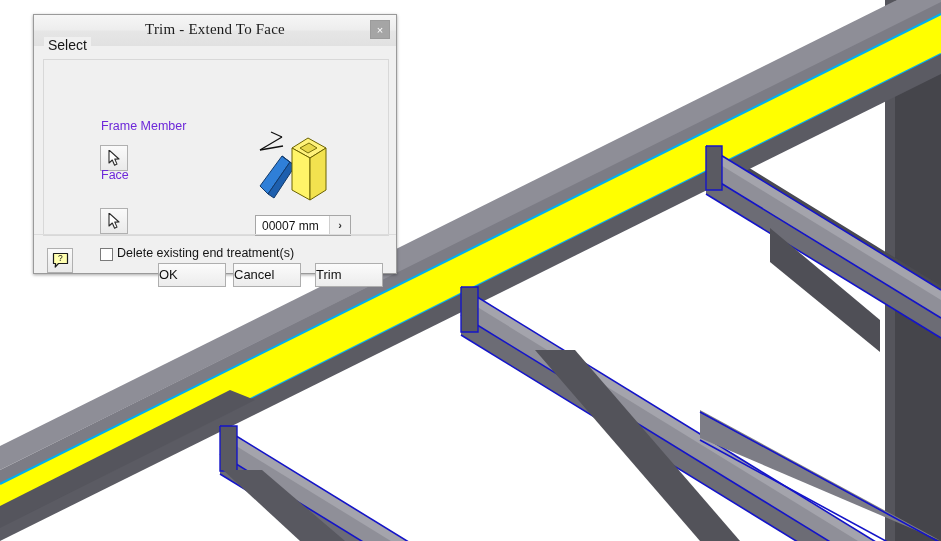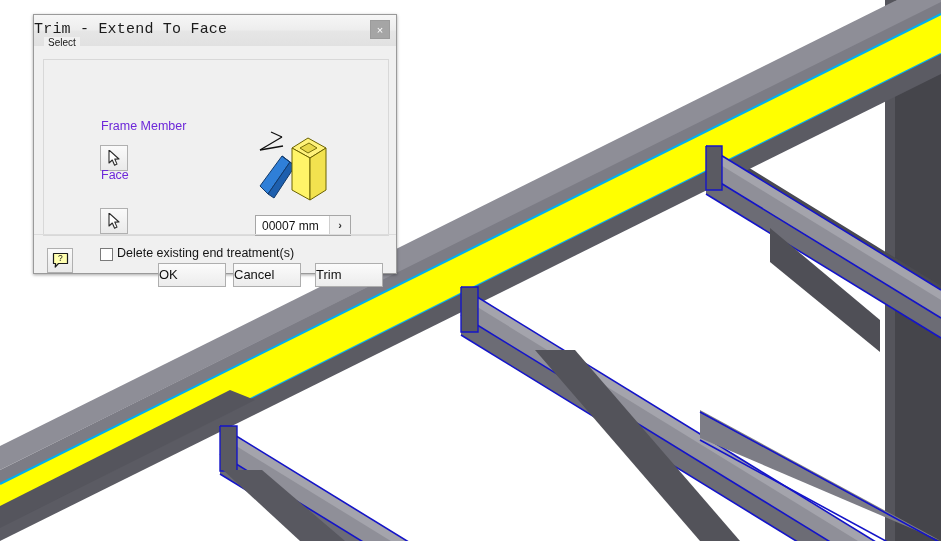--- a/index.html
+++ b/index.html
@@ -41,23 +41,24 @@
   .titlebar {
     position: relative;
     height: 31px;
     background: linear-gradient(to bottom, #f6f6f6 0%, #ededed 48%, #e6e6e6 52%, #e1e1e1 100%);
     border-bottom: 1px solid #d3d3d3;
   }
   .title-text {
     position: absolute;
     left: 0; right: 0;
     top: 6px;
+    text-align: center;
     font-size: 15px;
     color: #1b1b1b;
-    font-family: Liberation Mono, monospace;
+    font-family: Liberation Serif, serif;
     letter-spacing: 0.2px;
   }
   .close-btn {
     position: absolute;
     right: 6px;
     top: 5px;
     width: 20px;
     height: 19px;
     background: #a5a5a5;
     border: 1px solid #9b9b9b;
@@ -86,21 +87,21 @@
     border: 1px solid #d8d8d8;
     background: transparent;
     box-sizing: border-box;
   }
   .group-legend {
     position: absolute;
     left: 10px;
     top: -9px;
     background: #f0f0f0;
     padding: 0 4px;
-    font-size: 10px;
+    font-size: 14px;
     color: #161616;
   }
 
   .field-label {
     position: absolute;
     font-size: 12.5px;
     color: #6d28d9;
   }
   #lbl-frame-member { left: 67px; top: 73px; }
   #lbl-face { left: 67px; top: 122px; }

